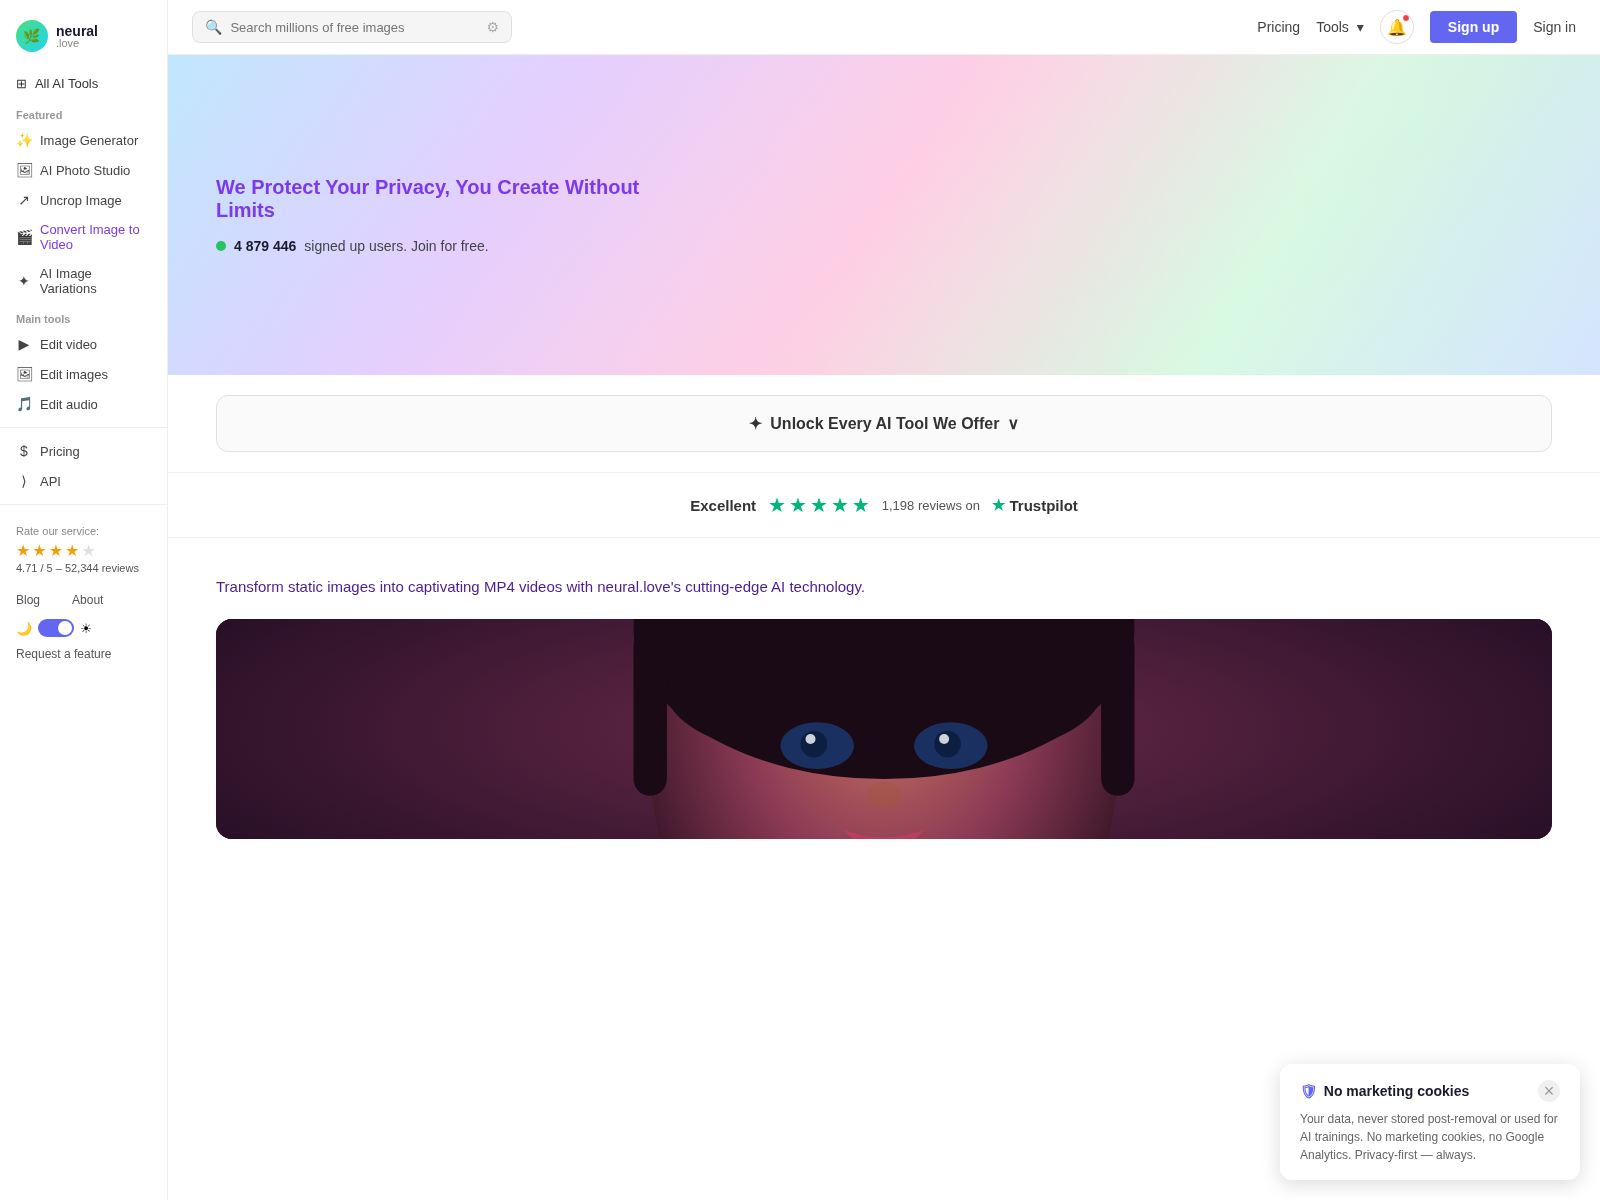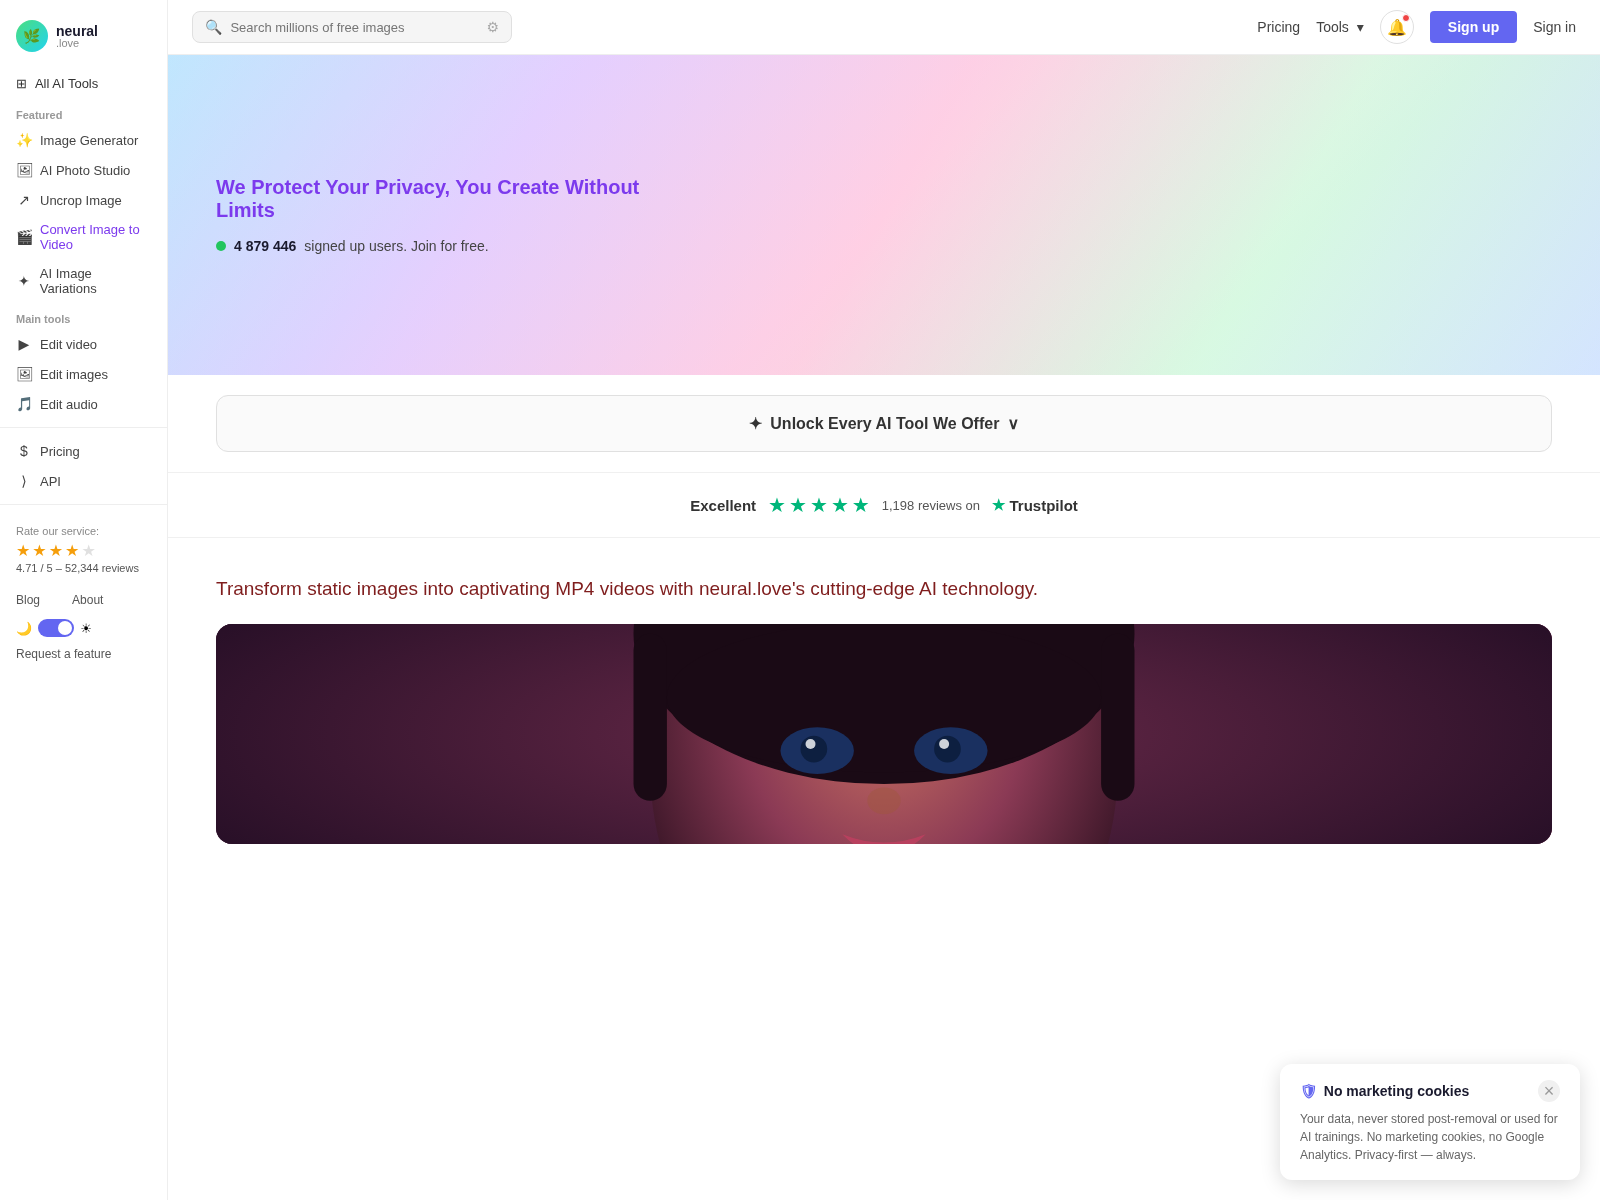--- a/index.html
+++ b/index.html
@@ -173,21 +173,21 @@
     .trust-star { font-size: 20px; }
     .trust-star.full { color: #00b67a; }
     .trust-star.half { color: #00b67a; }
     .trust-reviews { font-size: 13px; color: #555; }
     .trustpilot-logo { font-size: 15px; font-weight: 700; color: #333; display: flex; align-items: center; gap: 4px; }
     .tp-star { color: #00b67a; }
 
     
     .content-section { padding: 40px 48px; }
     .section-title { font-size: 36px; font-weight: 800; color: #1a1a2e; line-height: 1.2; margin-bottom: 12px; max-width: 700px; }
-    .section-subtitle { font-size: 19px; color: #7f1d1d; margin-bottom: 24px; }
+    .section-subtitle { font-size: 15px; color: #4c1d95; margin-bottom: 24px; }
 
     
     .image-preview {
       border-radius: 16px; overflow: hidden;
       background: linear-gradient(135deg, #2d1b3d, #4a2060, #8b3a62, #c45e8a);
       height: 220px;
       display: flex; align-items: center; justify-content: center;
       position: relative;
     }
     .face-overlay {

